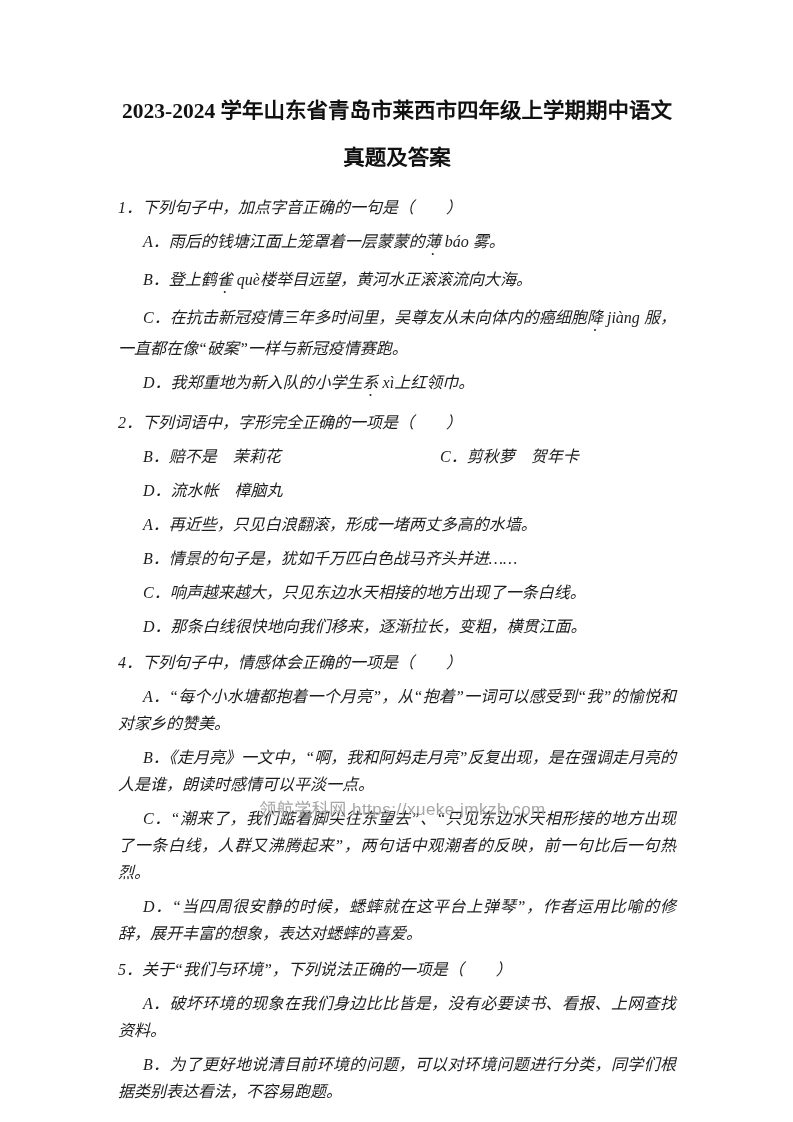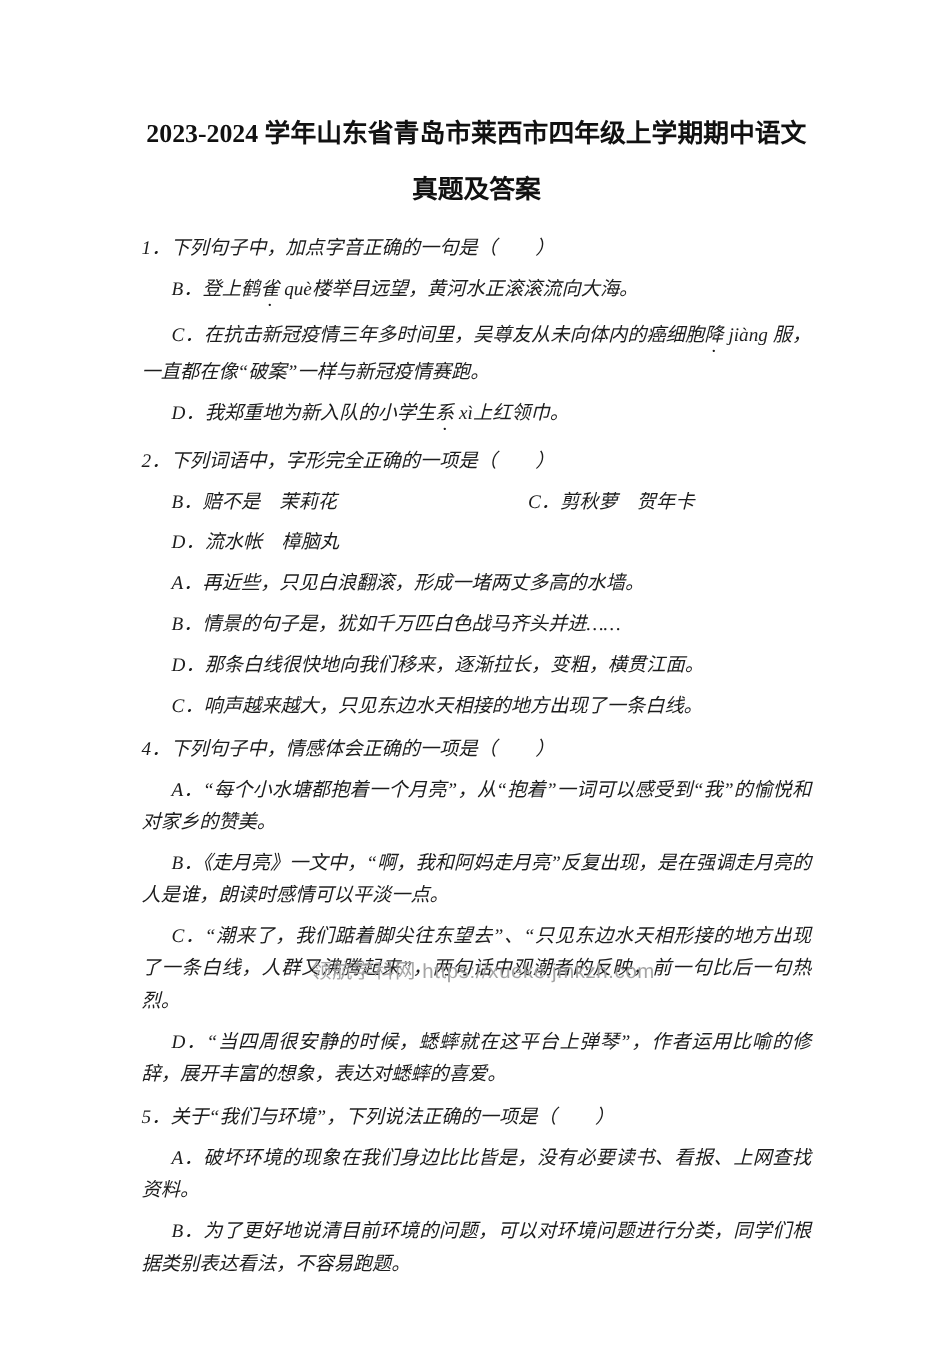--- a/index.html
+++ b/index.html
@@ -73,37 +73,38 @@
 
 <div class="page">
   <h1 class="doc-title">
     <span class="t-line">2023-2024 学年山东省青岛市莱西市四年级上学期期中语文</span>
     <span class="t-line">真题及答案</span>
   </h1>
 
   <div id="questions">
       <div class="q-block">
         <p class="stem">1．下列句子中，加点字音正确的一句是（　　）</p>
+        <p class="opt"><span>A．雨后的钱塘江面上笼罩着一层蒙蒙的</span><span class="em-dot">薄</span><span> báo 雾。</span></p>
         <p class="opt"><span>B．登上鹤</span><span class="em-dot">雀</span><span> què楼举目远望，黄河水正滚滚流向大海。</span></p>
         <p class="opt"><span>C．在抗击新冠疫情三年多时间里，吴尊友从未向体内的癌细胞</span><span class="em-dot">降</span><span> jiàng 服，一直都在像“破案”一样与新冠疫情赛跑。</span></p>
         <p class="opt"><span>D．我郑重地为新入队的小学生</span><span class="em-dot">系</span><span> xì上红领巾。</span></p>
       </div>
       <div class="q-block">
         <p class="stem">2．下列词语中，字形完全正确的一项是（　　）</p>
         <div class="opt-grid">
           <p class="opt"><span>B．赔不是　茉莉花</span></p>
           <p class="opt"><span>C．剪秋萝　贺年卡</span></p>
           <p class="opt"><span>D．流水帐　樟脑丸</span></p>
         </div>
       </div>
       <div class="q-block">
         <p class="opt"><span>A．再近些，只见白浪翻滚，形成一堵两丈多高的水墙。</span></p>
         <p class="opt"><span>B．情景的句子是，犹如千万匹白色战马齐头并进……</span></p>
+        <p class="opt"><span>C．响声越来越大，只见东边水天相接的地方出现了一条白线。</span></p>
         <p class="opt"><span>D．那条白线很快地向我们移来，逐渐拉长，变粗，横贯江面。</span></p>
-        <p class="opt"><span>C．响声越来越大，只见东边水天相接的地方出现了一条白线。</span></p>
       </div>
       <div class="q-block">
         <p class="stem">4．下列句子中，情感体会正确的一项是（　　）</p>
         <p class="opt"><span>A．“每个小水塘都抱着一个月亮”，从“抱着”一词可以感受到“我”的愉悦和对家乡的赞美。</span></p>
         <p class="opt"><span>B．《走月亮》一文中，“啊，我和阿妈走月亮”反复出现，是在强调走月亮的人是谁，朗读时感情可以平淡一点。</span></p>
         <p class="opt"><span>C．“潮来了，我们踮着脚尖往东望去”、“只见东边水天相形接的地方出现了一条白线，人群又沸腾起来”，两句话中观潮者的反映，前一句比后一句热烈。</span></p>
         <p class="opt"><span>D．“当四周很安静的时候，蟋蟀就在这平台上弹琴”，作者运用比喻的修辞，展开丰富的想象，表达对蟋蟀的喜爱。</span></p>
       </div>
       <div class="q-block">
         <p class="stem">5．关于“我们与环境”，下列说法正确的一项是（　　）</p>

